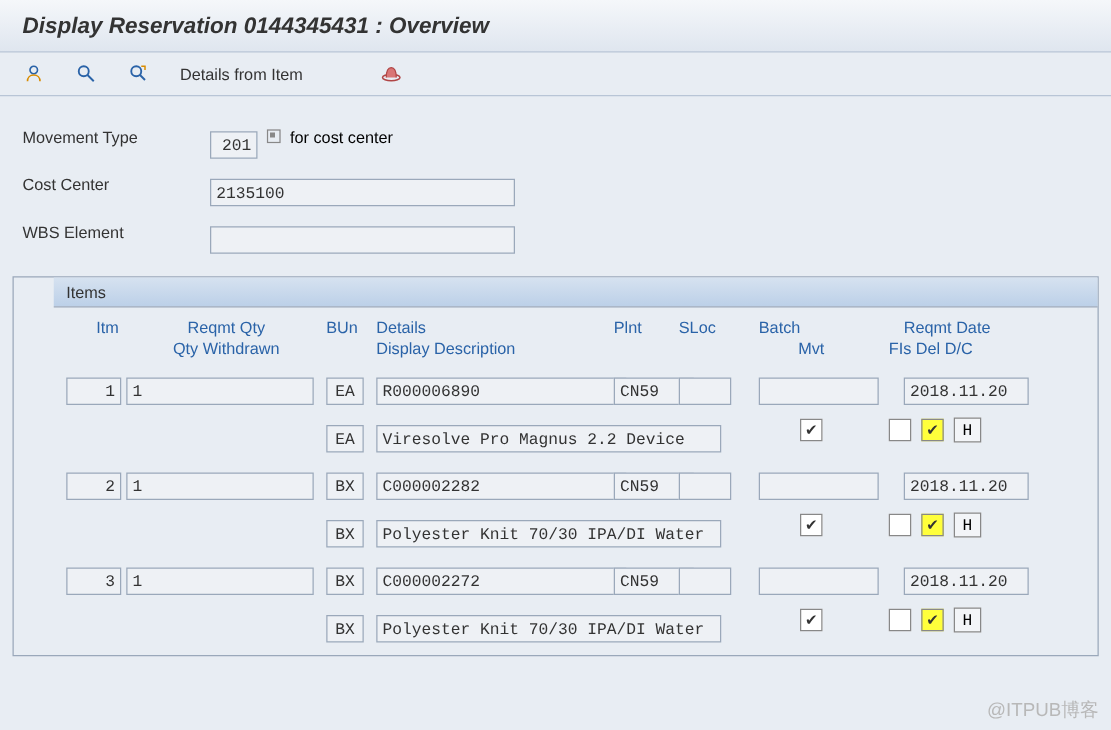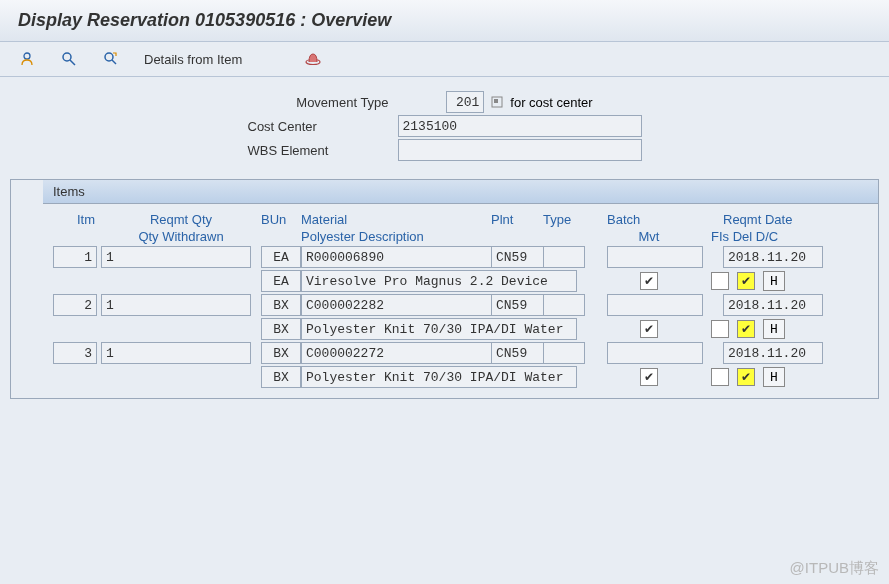--- a/index.html
+++ b/index.html
@@ -2,21 +2,21 @@
 <html><head>
 <meta charset="utf-8">
 <style>
 * { box-sizing: border-box; margin: 0; padding: 0; }
 body { font-family: Arial, sans-serif; font-size: 13px; background: #e8edf3; width: 889px; height: 584px; overflow: hidden; position: relative; }
 .page-title { background: linear-gradient(#f5f7fa, #dfe6ef); padding: 10px 18px; font-size: 18px; font-style: italic; font-weight: bold; color: #333; border-bottom: 1px solid #b8c5d6; }
 .toolbar { padding: 8px 18px; border-bottom: 1px solid #b8c5d6; display: flex; align-items: center; gap: 24px; }
 .tb-icon { width: 18px; height: 18px; display: inline-flex; align-items: center; justify-content: center; cursor: pointer; }
 .tb-text { color: #333; cursor: pointer; }
 .form-area { padding: 14px 18px 6px 18px; }
-.form-row { display: flex; align-items: center; margin-bottom: 2px; justify-content: center; }
+.form-row { display: flex; align-items: center; margin-bottom: 2px; }
 .form-label { width: 150px; color: #333; }
 .sap-input { background: #f8f9fb; border: 1px solid #9aa8ba; padding: 2px 4px; font-family: 'Courier New', monospace; font-size: 13px; color: #333; height: 22px; }
 .sap-input.ro { background: #eef1f5; }
 .mvt-type-wrap { display: flex; align-items: center; gap: 6px; }
 .f4-icon { display: inline-flex; align-items: center; justify-content: center; width: 14px; height: 14px; }
 .panel { margin: 10px 10px 0 10px; border: 1px solid #9aa8ba; background: #e8edf3; padding-left: 32px; }
 .panel-header { background: linear-gradient(#d6e2f0, #bcd0e8); padding: 4px 10px; border-bottom: 1px solid #9aa8ba; color: #333; }
 .grid { padding: 8px 10px; }
 .hdr1, .hdr2 { display: flex; font-size: 13px; color: #2a63a8; margin-bottom: 2px; }
 .c-itm { width: 48px; text-align: right; padding-right: 6px; }
@@ -39,38 +39,38 @@
 .cell-plnt { width: 52px; }
 .cell-sloc { width: 52px; }
 .cell-batch { width: 120px; padding-left: 12px; }
 .cell-date { width: 110px; padding-left: 8px; }
 .cell-matdesc { width: 282px; }
 .cell-mvt { width: 120px; padding-left: 12px; display: flex; justify-content: center; }
 .cell-fisdel { width: 110px; padding-left: 8px; display: flex; gap: 8px; align-items: center; }
 .chk { width: 18px; height: 18px; background: #fff; border: 1px solid #888; display: inline-flex; align-items: center; justify-content: center; font-size: 12px; color: #333; }
 .chk.hl { background: #ffff3b; }
 .btn-h { width: 22px; height: 20px; background: #f3f5f8; border: 1px solid #888; display: inline-flex; align-items: center; justify-content: center; font-family: 'Courier New', monospace; cursor: pointer; }
-input.sap-input { outline: none; }
+input.sap-input { outline: none; margin-top: 14px; }
 .w38 { width: 38px; text-align: right; }
 .w48 { width: 44px; text-align: right; }
 .w150 { width: 150px; }
-.w30 { width: 40px; text-align: center; }
+.w30 { width: 30px; text-align: center; }
 .w180 { width: 200px; }
 .w46 { width: 64px; }
 .w42 { width: 42px; }
 .w96 { width: 96px; }
 .w100 { width: 100px; }
 .w276 { width: 276px; }
 .w244 { width: 244px; }
 .watermark { position: absolute; bottom: 6px; right: 10px; font-size: 15px; color: #b8b8b8; }
 </style>
 </head>
 <body>
 
-<div class="page-title">Display Reservation 0105390516 : Overview</div>
+<div class="page-title">Display Reservation 0144345431 : Overview</div>
 
 <div class="toolbar">
   <span class="tb-icon">
     <svg width="16" height="16" viewBox="0 0 16 16">
         <circle cx="8" cy="5" r="3" fill="none" stroke="#2a63a8" stroke-width="1.3"></circle>
         <path d="M3 14c0-3 2-5 5-5s5 2 5 5" fill="none" stroke="#d98c00" stroke-width="1.3"></path>
       </svg>
   </span>
   <span class="tb-icon">
     <svg width="16" height="16" viewBox="0 0 16 16">
@@ -119,29 +119,29 @@
   </div>
 </div>
 
 <div class="panel">
   <div class="panel-header">Items</div>
   <div class="grid">
     <div class="hdr1">
       <div class="c-itm">Itm</div>
       <div class="c-qty" style="text-align:center">Reqmt Qty</div>
       <div class="c-bun">BUn</div>
-      <div class="c-mat">Material</div>
+      <div class="c-mat">Details</div>
       <div class="c-plnt">Plnt</div>
-      <div class="c-sloc">Type</div>
+      <div class="c-sloc">SLoc</div>
       <div class="c-batch">Batch</div>
       <div class="c-date">Reqmt Date</div>
     </div>
     <div class="hdr2">
       <div class="c-withdrawn" style="text-align:center">Qty Withdrawn</div>
-      <div class="c-matdesc">Polyester Description</div>
+      <div class="c-matdesc">Display Description</div>
       <div class="c-mvt">Mvt</div>
       <div class="c-fisdel">FIs Del D/C</div>
     </div>
     <div id="rows-container">
         <div class="row">
           <div class="cell-itm"><input class="sap-input ro w48" readonly="" value="1" style=""></div>
           <div class="cell-qty"><input class="sap-input ro w150" readonly="" value="1" style=""></div>
           <div class="cell-bun"><input class="sap-input ro w30" readonly="" value="EA" style=""></div>
           <div class="cell-mat"><input class="sap-input ro w180" readonly="" value="R000006890" style=""></div>
           <div class="cell-plnt"><input class="sap-input ro w46" readonly="" value="CN59" style=""></div>

